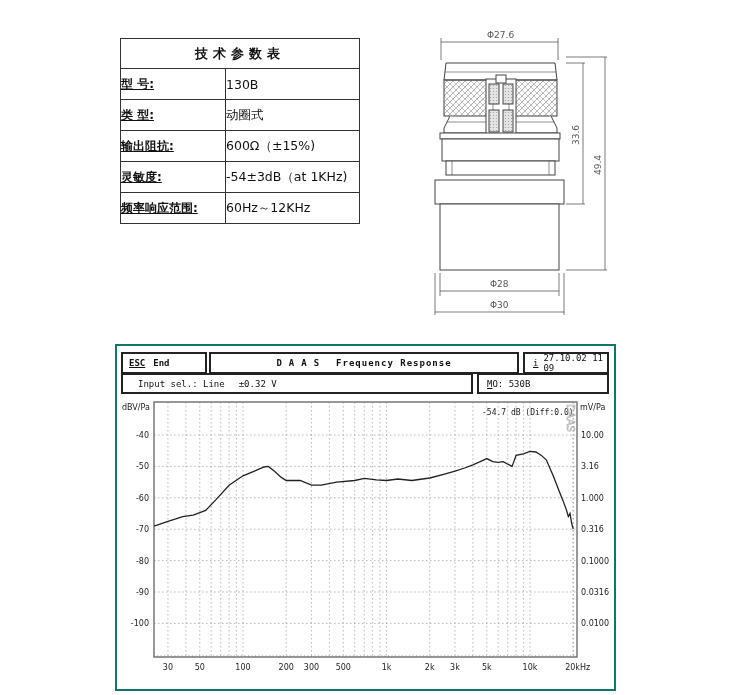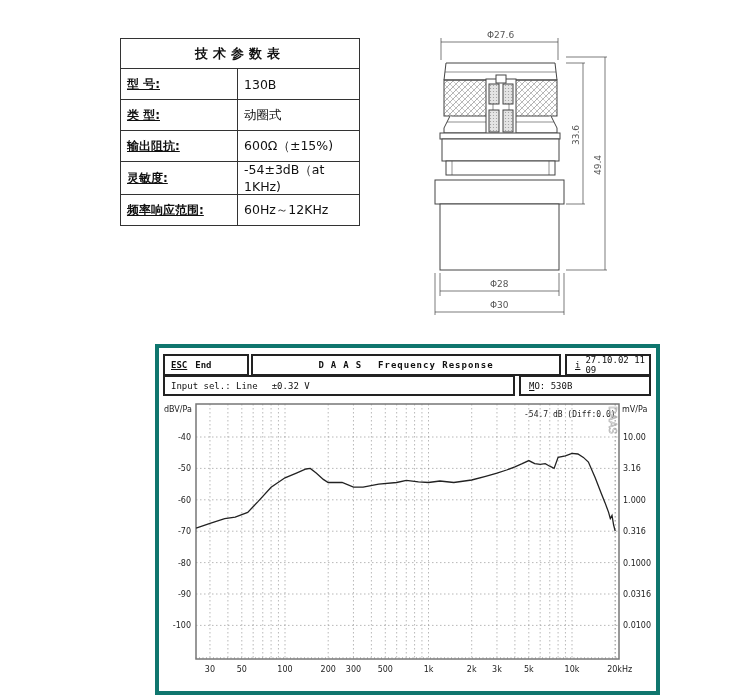--- a/index.html
+++ b/index.html
@@ -1,36 +1,36 @@
 <!DOCTYPE html>
 <html><head>
 <meta charset="utf-8">
 <style>
   html, body { margin:0; padding:0; background:#ffffff; }
   body { width:730px; height:695px; position:relative; overflow:hidden; font-family:"DejaVu Sans", sans-serif; color:#111; }
 
   
   .spec { position:absolute; left:120px; top:38px; width:240px; border-collapse:collapse; font-size:12px; }
-  .spec td { border:1px solid #333; height:30px; padding:0 6px; vertical-align:middle; }
+  .spec td { border:1px solid #333; height:30px; padding:0 0; vertical-align:middle; }
   .spec td.k { width:104px; font-weight:bold;text-decoration:underline; }
   .spec td.v { font-size:12.5px; }
   .spec .hdr td { text-align:center; font-weight:bold; letter-spacing:5px; font-size:13px; height:29px; }
 
   
   .drawing { position:absolute; left:420px; top:25px; width:200px; height:290px; }
 
   
-  .frame { position:absolute; left:115px; top:344px; width:497px; height:343px; border:4px solid #0f766e; background:#fff;margin-left:40px; }
+  .frame { position:absolute; left:115px; top:344px; width:497px; height:343px; border:2px solid #0f766e; background:#fff; }
   .box { position:absolute; border:2px solid #222; font-family:"DejaVu Sans Mono", monospace; font-size:9px; display:flex; align-items:center; box-sizing:border-box; }
   .b-esc { left:4px; top:6px; width:86px; height:22px; padding-left:6px; font-weight:bold; }
   .b-esc u { margin-right:8px; }
   .b-title { left:92px; top:6px; width:310px; height:22px; justify-content:center; font-weight:bold; letter-spacing:1px; }
   .b-title .sp { letter-spacing:7px; margin-right:10px; }
   .b-date { left:406px; top:6px; width:86px; height:22px; padding-left:8px; }
-  .b-input { left:4px; top:27px; width:352px; height:21px; padding-left:6px; }
+  .b-input { left:4px; top:27px; width:352px; height:21px; padding-left:15px; }
   .b-input .gap { display:inline-block; width:14px; }
   .b-mo { left:360px; top:27px; width:132px; height:21px; padding-left:8px; }
 
   .plot-svg { position:absolute; left:0; top:0; }
   .lbl { font-family:"DejaVu Sans", sans-serif; font-size:8px; fill:#222; }
 </style>
 </head>
 <body>
 
 <table class="spec">

